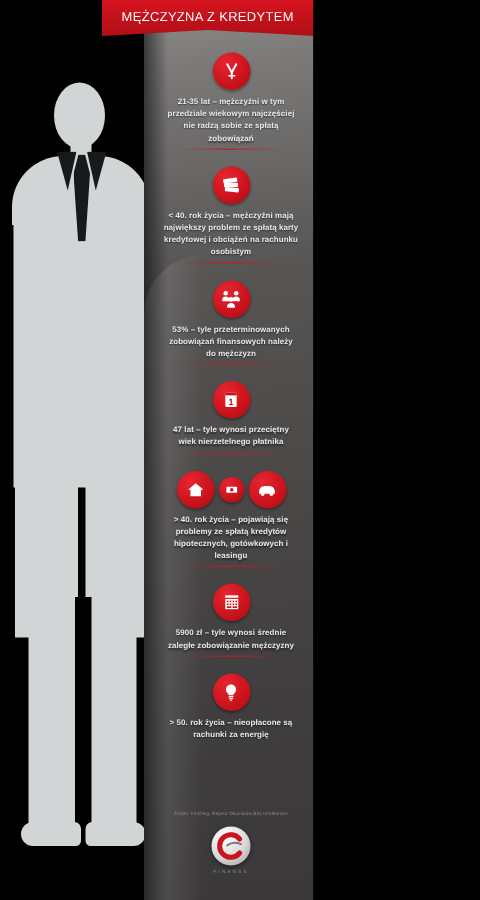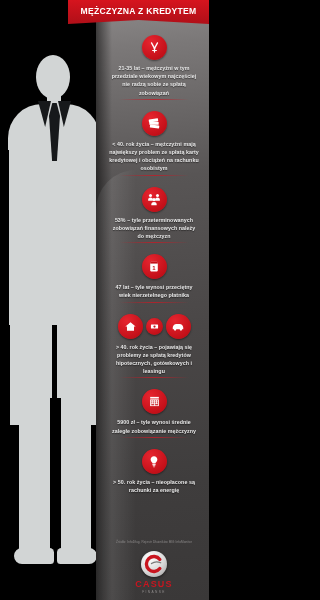--- a/index.html
+++ b/index.html
@@ -35,21 +35,21 @@
       background:linear-gradient(to right,rgba(0,0,0,0.55),rgba(0,0,0,0));}
   #fig-shadow{position:absolute;left:96px;top:170px;width:40px;height:430px;
       background:linear-gradient(to right,rgba(255,255,255,.16),rgba(255,255,255,0));
       border-radius:40px 0 0 0;}
 
   
   #header{position:absolute;left:68px;top:0;width:141px;height:24px;
       background:linear-gradient(to bottom,#d6141e,#b00f18);
       clip-path:polygon(0 0,100% 0,100% 100%,50% 83%,0 100%);
       display:flex;align-items:center;justify-content:center;z-index:6;}
-  #header-title{color:#fff;font-size:8.6px;font-weight:bold;letter-spacing:.25px;
+  #header-title{color:#fff;font-size:8.6px;font-weight:normal;letter-spacing:.25px;
       text-align:left;padding-bottom:3px;white-space:nowrap;}
 
   
   #stats{position:absolute;left:104px;top:30px;width:100px;z-index:4;}
   .stat{position:relative;padding:5px 3px 6px 3px;text-align:center;}
   .icon-row{display:flex;justify-content:center;align-items:center;gap:3px;margin-bottom:4px;}
   .circ{width:25px;height:25px;border-radius:50%;
       background:radial-gradient(circle at 35% 28%,#e6252f,#c41019 70%,#a50d15 100%);
       display:flex;align-items:center;justify-content:center;flex:none;
       box-shadow:0 1px 2px rgba(0,0,0,.45);}
@@ -228,17 +228,16 @@
   </div>
 
   <div id="footer">
     <div id="source-note">Źródło: InfoDług, Rejestr Dłużników BIG InfoMonitor</div>
     <div id="logo-mark">
       <svg width="20" height="20" viewBox="0 0 24 24">
         <path d="M19 6.5A9 9 0 1 0 19 17.5" stroke="#c9151f" stroke-width="4" fill="none" stroke-linecap="round"></path>
         <path d="M20 10.5c-3.5-1.5-8-1.2-11 1" stroke="#7a7a7a" stroke-width="1.6" fill="none" stroke-linecap="round"></path>
       </svg>
     </div>
-    <div id="logo-text">CASUS</div>
     <div id="logo-sub">FINANSE</div>
   </div>
 
 </div>
 
 </body></html>

